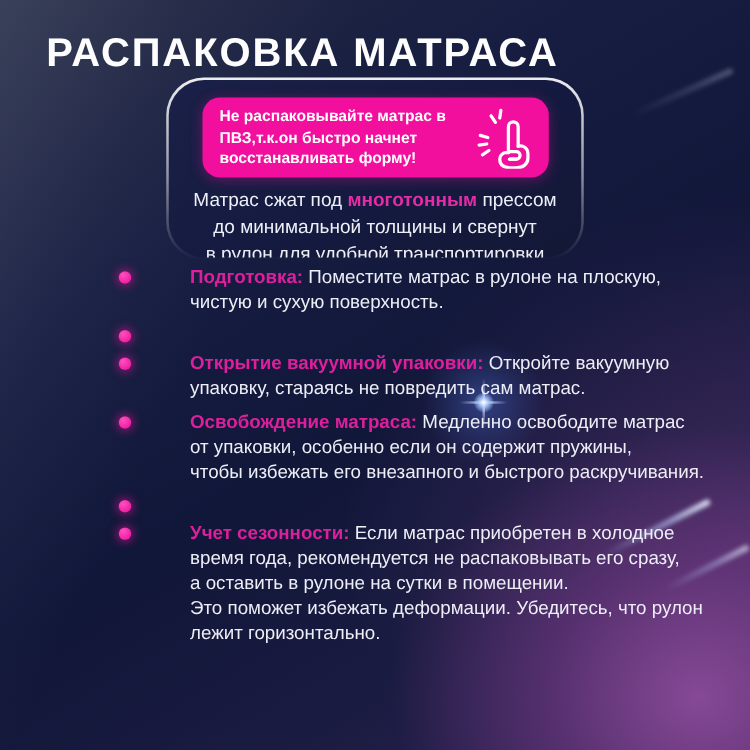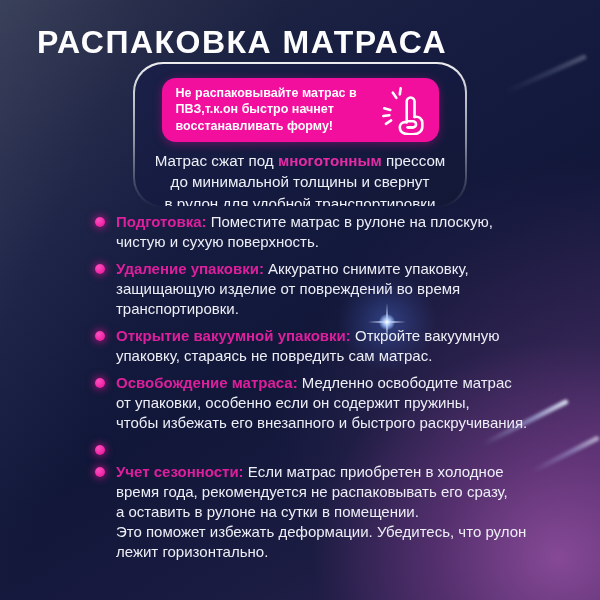--- a/index.html
+++ b/index.html
@@ -33,31 +33,31 @@
     color:#fdfdfe; font-size:32px; font-weight:bold; letter-spacing:1.5px;
   }
 
   
   .card { position:absolute; left:133px; top:62px; width:334px; height:146px; border-radius:30px;
     padding:1.6px; box-sizing:border-box;
     background:linear-gradient(180deg, rgba(255,255,255,0.92) 0%, rgba(255,255,255,0.5) 55%, rgba(255,255,255,0.08) 92%, rgba(255,255,255,0) 100%); }
   .card-inner { width:100%; height:100%; border-radius:28.5px; box-sizing:border-box; overflow:hidden;
     background:linear-gradient(150deg, #1a2047 0%, #141a3f 60%, #141836 100%); }
 
-  .callout { margin:14px 26px 0 27px; display:flex; align-items:flex-start; gap:4px;
+  .callout { margin:14px 26px 0 27px; display:flex; align-items:flex-end; gap:4px;
     background:#f20f9e; border-radius:14px; padding:7px 8px 7px 14px;
     box-shadow:0 2px 10px rgba(242,15,158,0.35); }
   .callout-text { color:#ffffff; font-size:12.5px; font-weight:bold; line-height:1.32; white-space:pre-line; flex:1; }
   .callout-icon { flex:none; width:52px; height:50px; }
 
   .intro { margin-top:8px; text-align:center; color:#eef0f8; font-size:15.2px; line-height:1.42; white-space:pre-line; }
   .intro-highlight { color:#e62ba6; font-weight:bold; }
 
   .steps { position:absolute; left:95px; top:212px; width:478px; }
-  .step { display:flex; margin-bottom:7px; }
+  .step { display:flex; margin-bottom:7px;gap:36px; }
   .step-dot { flex:none; width:10px; height:10px; border-radius:50%; margin:5px 11px 0 0;
     background:radial-gradient(circle at 35% 30%, #ff4fc0, #e80d96);
     box-shadow:0 0 7px 2px rgba(236,16,156,0.5); }
   .step-text { color:#edeef6; font-size:15px; line-height:20px; white-space:pre-line; }
   .step-title { color:#dd1f9d; font-weight:bold; }
 </style>
 </head>
 <body>
 
 <div class="stage">
@@ -106,23 +106,20 @@
   <div class="steps">
 
     <div class="step">
       <div class="step-dot"></div>
       <div class="step-text"><span class="step-title">Подготовка:</span> <span>Поместите матрас в рулоне на плоскую,
 чистую и сухую поверхность.</span></div>
     </div>
 
     <div class="step">
       <div class="step-dot"></div>
-      <div class="step-text"><span class="step-title">Удаление упаковки:</span> <span>Аккуратно снимите упаковку,
-защищающую изделие от повреждений во время
-транспортировки.</span></div>
     </div>
 
     <div class="step">
       <div class="step-dot"></div>
       <div class="step-text"><span class="step-title">Открытие вакуумной упаковки:</span> <span>Откройте вакуумную
 упаковку, стараясь не повредить сам матрас.</span></div>
     </div>
 
     <div class="step">
       <div class="step-dot"></div>

